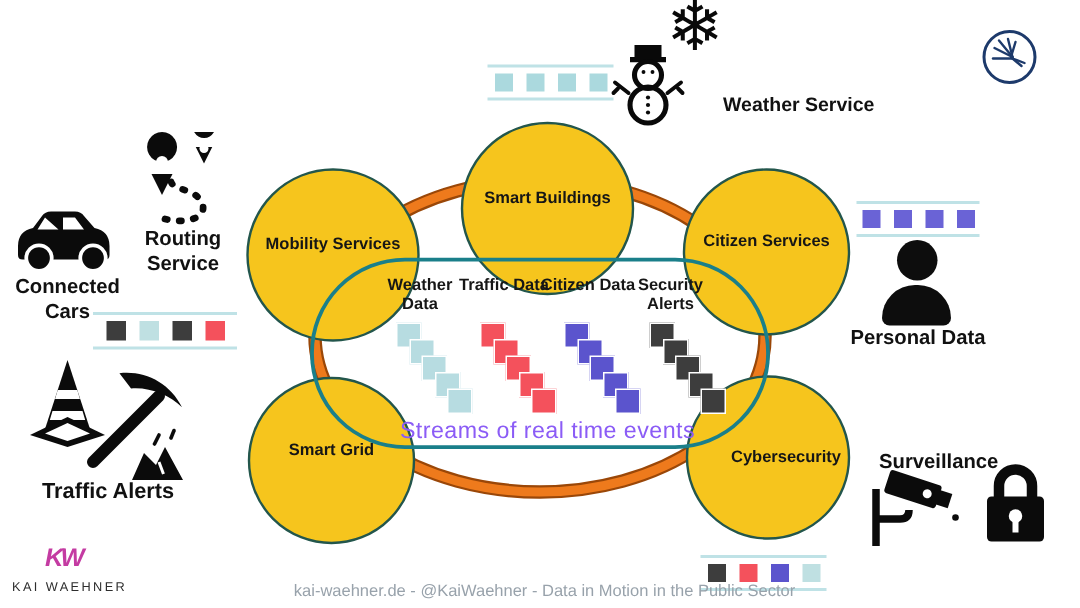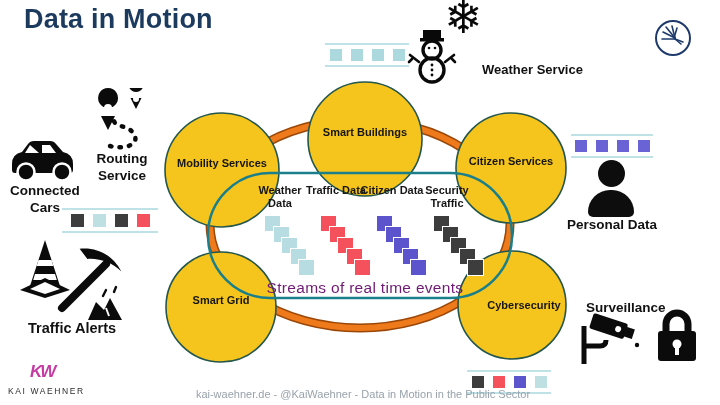--- a/index.html
+++ b/index.html
@@ -22,37 +22,36 @@
   .pipeline{border-top:2px solid #bfe2e6;border-bottom:2px solid #bfe2e6;
     display:flex;align-items:center;justify-content:center;gap:9px;padding:4px 2px;}
   .pip-sq{width:12px;height:12px;display:inline-block;}
   .pipeline.big .pip-sq{width:13px;height:13px;}
   
   .diag-group{width:52px;height:62px;}
   .diag-sq{position:absolute;width:15px;height:15px;border:1px solid #fff;box-sizing:content-box;}
   .stream-label{width:66px;text-align:center;font-size:11px;font-weight:700;
     color:#161616;line-height:1.2;}
   .center-label{width:260px;text-align:center;font-size:15.5px;font-weight:400;
-    color:#701a75;letter-spacing:.3px;}
+    color:#8b5cf6;letter-spacing:.3px;}
   
   .person-head{width:27px;height:27px;border-radius:50%;background:#0d0d0d;}
   .person-body{width:46px;height:27px;border-radius:22px 22px 5px 5px;background:#0d0d0d;}
   
   .snowflake{font-family:"DejaVu Sans",sans-serif;font-size:46px;color:#090909;line-height:1;}
   
   .footer{width:440px;text-align:center;font-size:11px;color:#98a2ab;}
   .kw-mono{font-size:17px;font-weight:800;font-style:italic;letter-spacing:-2px;}
   .kw-name{font-size:8.5px;letter-spacing:1.6px;color:#2d2d2d;font-weight:500;}
 </style>
 </head>
 <body>
 
 <div id="canvas">
 
-  <div class="abs title">Data in Motion</div>
 
   <svg class="abs" style="left:650px;top:15px" width="46" height="46" viewBox="0 0 46 46">
     <circle cx="23" cy="23" r="17" fill="none" stroke="#1d3a6b" stroke-width="2"></circle>
     <g stroke="#1d3a6b" stroke-width="1.6" stroke-linecap="round">
       <line x1="25" y1="24" x2="12" y2="24"></line>
       <line x1="25" y1="23" x2="13" y2="17"></line>
       <line x1="25" y1="23" x2="16" y2="12"></line>
       <line x1="25" y1="23" x2="22" y2="11"></line>
       <line x1="25" y1="24" x2="33" y2="27"></line>
       <line x1="25" y1="24" x2="31" y2="29"></line>
@@ -75,21 +74,21 @@
 
   <div class="abs node-label" style="left:222px;top:157px">Mobility Services</div>
   <div class="abs node-label" style="left:511px;top:155px">Citizen Services</div>
   <div class="abs node-label" style="left:365px;top:126px">Smart Buildings</div>
   <div class="abs node-label" style="left:221px;top:294px">Smart Grid</div>
   <div class="abs node-label" style="left:524px;top:299px">Cybersecurity</div>
 
   <div class="abs stream-label" style="left:247px;top:184px">Weather Data</div>
   <div class="abs stream-label" style="left:303px;top:184px">Traffic Data</div>
   <div class="abs stream-label" style="left:359px;top:184px">Citizen Data</div>
-  <div class="abs stream-label" style="left:414px;top:184px">Security Traffic</div>
+  <div class="abs stream-label" style="left:414px;top:184px">Security Alerts</div>
 
   <div class="abs diag-group" style="left:264px;top:215px">
       <span class="diag-sq" style="background: rgb(183, 220, 225); left: 0px; top: 0px;"></span>
       <span class="diag-sq" style="background: rgb(183, 220, 225); left: 8.5px; top: 11px;"></span>
       <span class="diag-sq" style="background: rgb(183, 220, 225); left: 17px; top: 22px;"></span>
       <span class="diag-sq" style="background: rgb(183, 220, 225); left: 25.5px; top: 33px;"></span>
       <span class="diag-sq" style="background: rgb(183, 220, 225); left: 34px; top: 44px;"></span>
     </div>
   <div class="abs diag-group" style="left:320px;top:215px">
       <span class="diag-sq" style="background: rgb(244, 81, 92); left: 0px; top: 0px;"></span>

